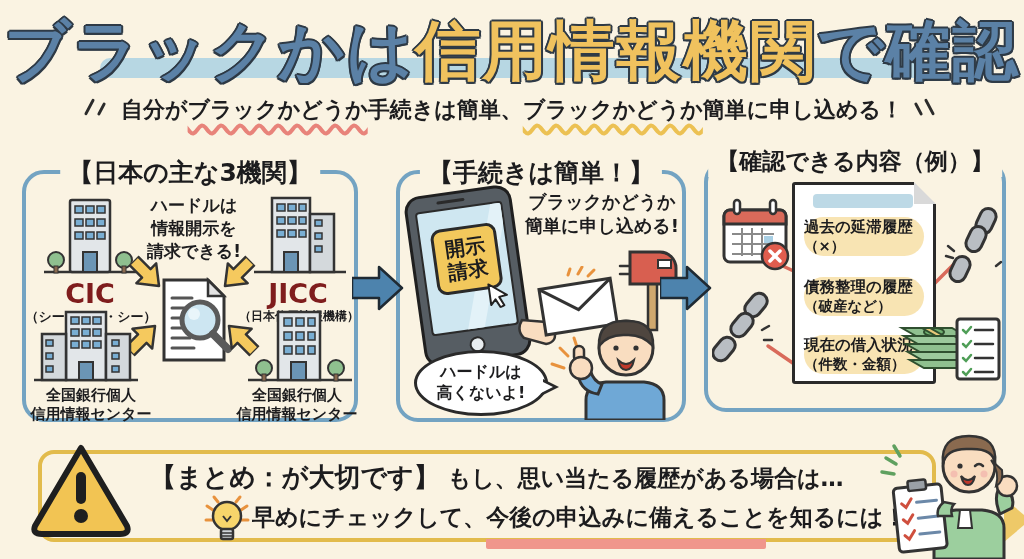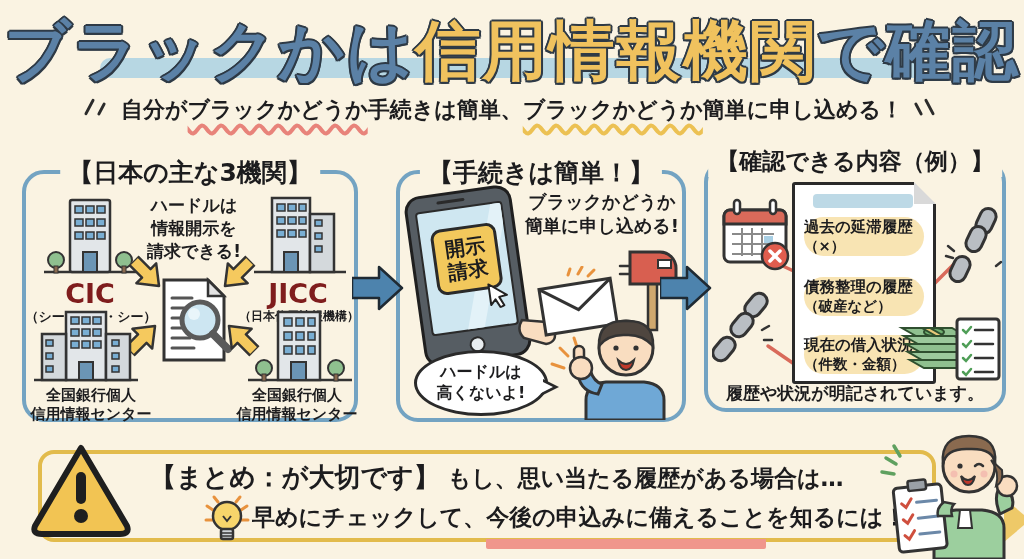--- a/index.html
+++ b/index.html
@@ -454,21 +454,20 @@
           <path d="M9 28 l3 3 l5 -6" fill="none" stroke="#4f9e57" stroke-width="2.5"></path>
             <line x1="21" y1="28" x2="39" y2="28" stroke="#333" stroke-width="2.5"></line>
           <path d="M9 42 l3 3 l5 -6" fill="none" stroke="#4f9e57" stroke-width="2.5"></path>
             <line x1="21" y1="42" x2="39" y2="42" stroke="#333" stroke-width="2.5"></line>
           <path d="M9 56 l3 3 l5 -6" fill="none" stroke="#4f9e57" stroke-width="2.5"></path>
             <line x1="21" y1="56" x2="39" y2="56" stroke="#333" stroke-width="2.5"></line>
         </g>
       </svg>
     </span>
 
-    <div class="p3-footer">履歴や状況が明記されています。</div>
   </div>
 
   <span class="flow-arrow" style="left:352px;top:264px;">
     <svg width="52" height="48" viewBox="0 0 52 48">
         <polygon points="0,14 27,14 27,3 50,24 27,45 27,34 0,34" fill="#4d83ad" stroke="#1f2a33" stroke-width="2.5" stroke-linejoin="round"></polygon>
       </svg>
   </span>
   <span class="flow-arrow" style="left:660px;top:264px;">
     <svg width="52" height="48" viewBox="0 0 52 48">
         <polygon points="0,14 27,14 27,3 50,24 27,45 27,34 0,34" fill="#4d83ad" stroke="#1f2a33" stroke-width="2.5" stroke-linejoin="round"></polygon>

